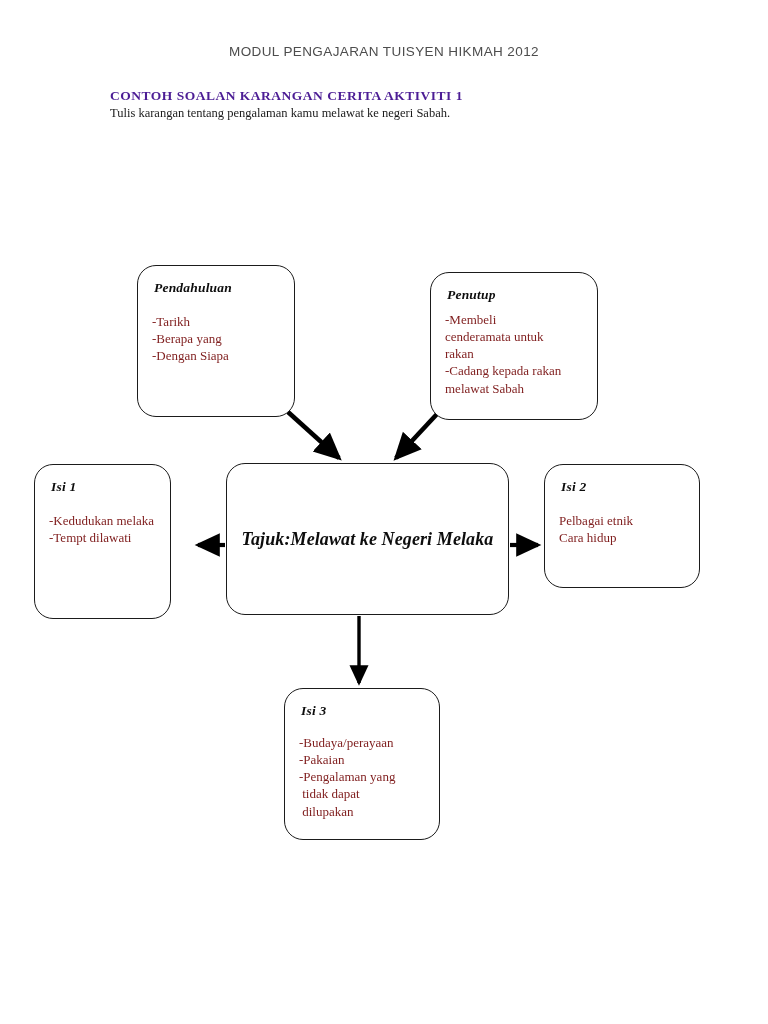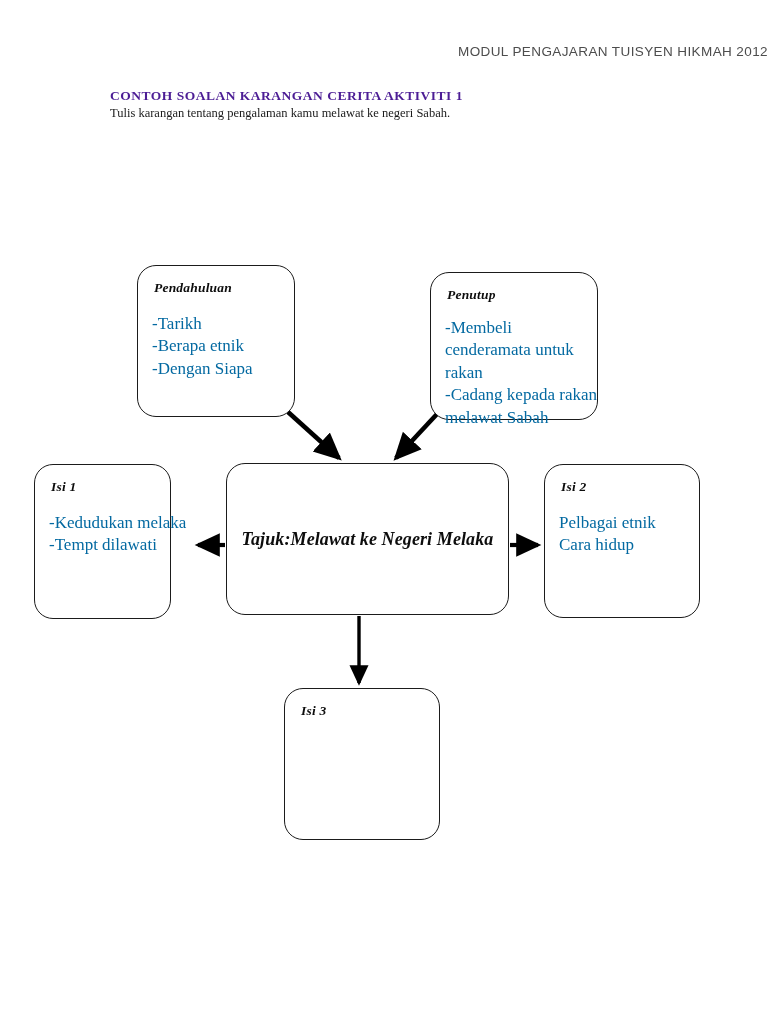--- a/index.html
+++ b/index.html
@@ -15,21 +15,21 @@
     color: #000000;
     overflow: hidden;
   }
 
   
   .doc-header {
     position: absolute;
     left: 0;
     top: 44px;
     width: 768px;
-    text-align: right;
+    text-align: center;
     font-family: "Liberation Sans", sans-serif;
     font-size: 13.5px;
     letter-spacing: 0.4px;
     color: #4d4d4d;
   }
 
   .prompt-block {
     position: absolute;
     left: 110px;
     top: 88px;
@@ -82,23 +82,23 @@
     font-family: "Liberation Serif", serif;
     font-weight: bold;
     font-style: italic;
     font-size: 13.5px;
     color: #0d0d0d;
     margin: 0 0 17px 2px;
     letter-spacing: 0.2px;
   }
   .node-lines {
     font-family: "Liberation Serif", serif;
-    font-size: 17px;
+    font-size: 13px;
     line-height: 1.32;
-    color: #0369a1;
+    color: #7f1d1d;
   }
   .node-lines div {
     white-space: pre;
   }
 
   .node-center {
     display: flex;
     align-items: center;
     justify-content: center;
     padding: 0;
@@ -111,24 +111,24 @@
     color: #0d0d0d;
     text-align: center;
     letter-spacing: 0.1px;
   }
 
   
   #node-pendahuluan { left: 137px; top: 265px; width: 158px;  height: 152px; }
   #node-penutup     { left: 430px; top: 272px; width: 168px;  height: 148px; }
   #node-isi1        { left: 34px;  top: 464px; width: 137px;  height: 155px; }
   #node-center      { left: 226px; top: 463px; width: 283px;  height: 152px; }
-  #node-isi2        { left: 544px; top: 464px; width: 156px;  height: 154px; }
+  #node-isi2        { left: 544px; top: 464px; width: 156px;  height: 124px; }
   #node-isi3        { left: 284px; top: 688px; width: 156px;  height: 152px; }
 
-  #node-penutup .node-title { margin-bottom: 14px; }
+  #node-penutup .node-title { margin-bottom: 8px; }
   #node-isi3 .node-title    { margin-bottom: 15px; }
   #node-isi2 .node-title    { margin-bottom: 17px; }
 </style>
 </head>
 <body>
 
 <div class="doc-header">MODUL PENGAJARAN TUISYEN HIKMAH 2012</div>
 
 <div class="prompt-block">
   <p class="prompt-title">CONTOH SOALAN KARANGAN CERITA  AKTIVITI 1</p>
@@ -152,21 +152,21 @@
 
     <line x1="510" y1="545" x2="538" y2="545" stroke="#000000" stroke-width="4.2" marker-end="url(#ah)"></line>
 
     <line x1="359" y1="616" x2="359" y2="683" stroke="#000000" stroke-width="3.4" marker-end="url(#ah)"></line>
   </svg>
 
   <div class="node" id="node-pendahuluan">
     <div class="node-title">Pendahuluan</div>
     <div class="node-lines">
       <div>-Tarikh</div>
-      <div>-Berapa etnik</div>
+      <div>-Berapa yang</div>
       <div>-Dengan Siapa</div>
     </div>
   </div>
 
   <div class="node" id="node-penutup">
     <div class="node-title">Penutup</div>
     <div class="node-lines">
       <div>-Membeli</div>
       <div>cenderamata untuk</div>
       <div>rakan</div>
@@ -190,15 +190,22 @@
   <div class="node" id="node-isi2">
     <div class="node-title">Isi 2</div>
     <div class="node-lines">
       <div>Pelbagai etnik</div>
       <div>Cara hidup</div>
     </div>
   </div>
 
   <div class="node" id="node-isi3">
     <div class="node-title">Isi 3</div>
+    <div class="node-lines">
+      <div>-Budaya/perayaan</div>
+      <div>-Pakaian</div>
+      <div>-Pengalaman yang</div>
+      <div> tidak dapat</div>
+      <div> dilupakan</div>
+    </div>
   </div>
 
 </div>
 
 </body></html>

